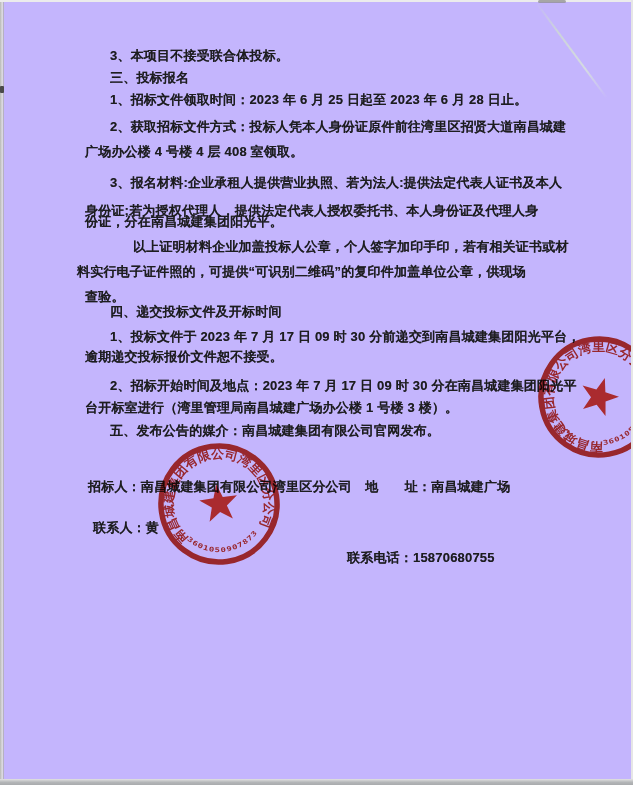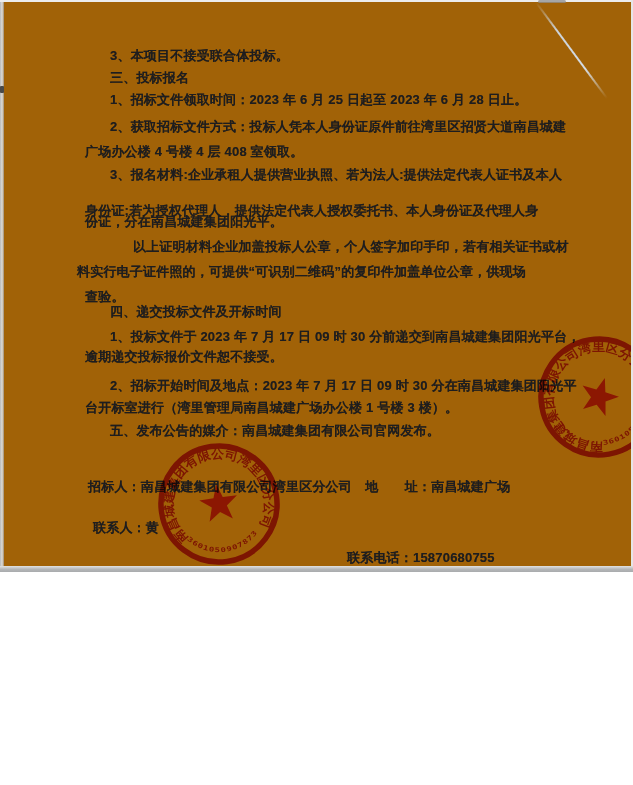--- a/index.html
+++ b/index.html
@@ -1,18 +1,18 @@
 <!DOCTYPE html>
 <html><head>
 <meta charset="utf-8">
 <style>
   html,body{margin:0;padding:0;background:#ffffff;}
   #page{
-    position:relative;width:633px;height:572px;overflow:hidden;
-    background:#a16207;
+    position:relative;width:633px;height:785px;overflow:hidden;
+    background:#c4b5fd;
     font-family:"Liberation Sans","DejaVu Sans",sans-serif;
   }
   .line{
     position:absolute;white-space:nowrap;
     font-weight:bold;font-size:13px;color:#1d1d1f;
     letter-spacing:.2px;
     text-shadow:0 0 .4px rgba(20,20,25,.55);
   }
   .stamp{position:absolute;mix-blend-mode:multiply;opacity:.93;}
   .ring-text{font-family:"Liberation Serif","DejaVu Serif",serif;font-weight:bold;font-size:12.5px;}
@@ -36,21 +36,21 @@
 <body>
 
 <div id="page">
 
   <div>
     <div class="line" style="left:110px;top:47px">3、本项目不接受联合体投标。</div>
     <div class="line" style="left:110px;top:69px">三、投标报名</div>
     <div class="line" style="left:110px;top:91px">1、招标文件领取时间：2023 年 6 月 25 日起至 2023 年 6 月 28 日止。</div>
     <div class="line" style="left:110px;top:118px">2、获取招标文件方式：投标人凭本人身份证原件前往湾里区招贤大道南昌城建</div>
     <div class="line" style="left:85px;top:143px">广场办公楼 4 号楼 4 层 408 室领取。</div>
-    <div class="line" style="left:110px;top:166px">3、报名材料:企业承租人提供营业执照、若为法人:提供法定代表人证书及本人</div>
+    <div class="line" style="left:110px;top:174px">3、报名材料:企业承租人提供营业执照、若为法人:提供法定代表人证书及本人</div>
     <div class="line" style="left:85px;top:202px">身份证;若为授权代理人，提供法定代表人授权委托书、本人身份证及代理人身</div>
     <div class="line" style="left:85px;top:213px">份证，分在南昌城建集团阳光平。</div>
     <div class="line" style="left:133px;top:238px">以上证明材料企业加盖投标人公章，个人签字加印手印，若有相关证书或材</div>
     <div class="line" style="left:77px;top:263px">料实行电子证件照的，可提供“可识别二维码”的复印件加盖单位公章，供现场</div>
     <div class="line" style="left:85px;top:288px">查验。</div>
     <div class="line" style="left:110px;top:303px">四、递交投标文件及开标时间</div>
     <div class="line" style="left:110px;top:328px">1、投标文件于 2023 年 7 月 17 日 09 时 30 分前递交到南昌城建集团阳光平台，</div>
     <div class="line" style="left:85px;top:348px">逾期递交投标报价文件恕不接受。</div>
     <div class="line" style="left:110px;top:377px">2、招标开始时间及地点：2023 年 7 月 17 日 09 时 30 分在南昌城建集团阳光平</div>
     <div class="line" style="left:85px;top:399px">台开标室进行（湾里管理局南昌城建广场办公楼 1 号楼 3 楼）。</div>

